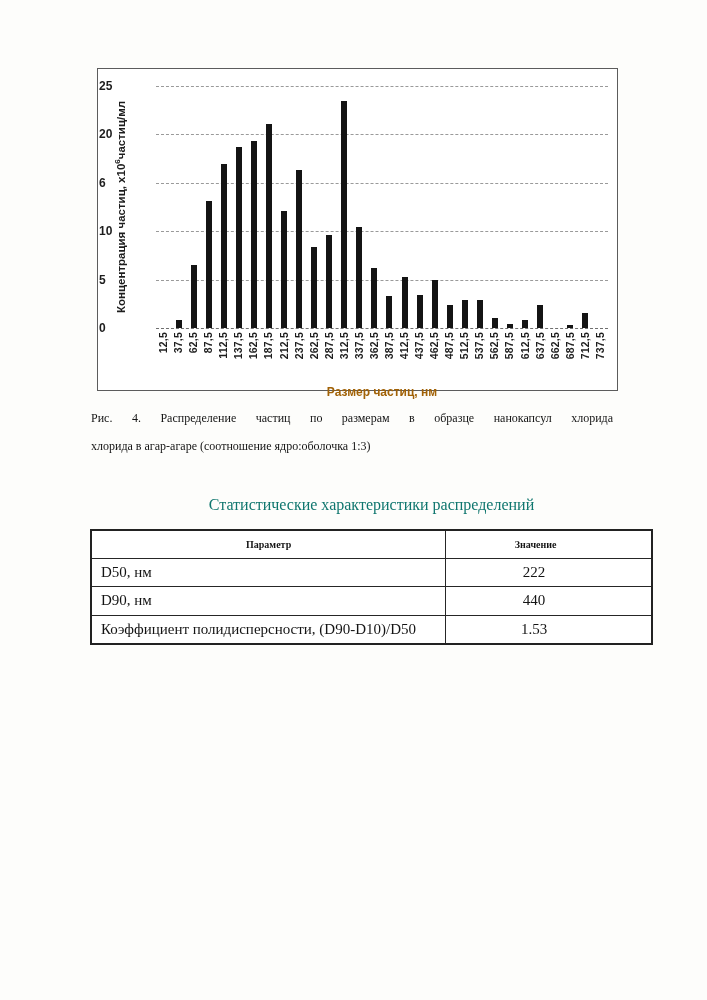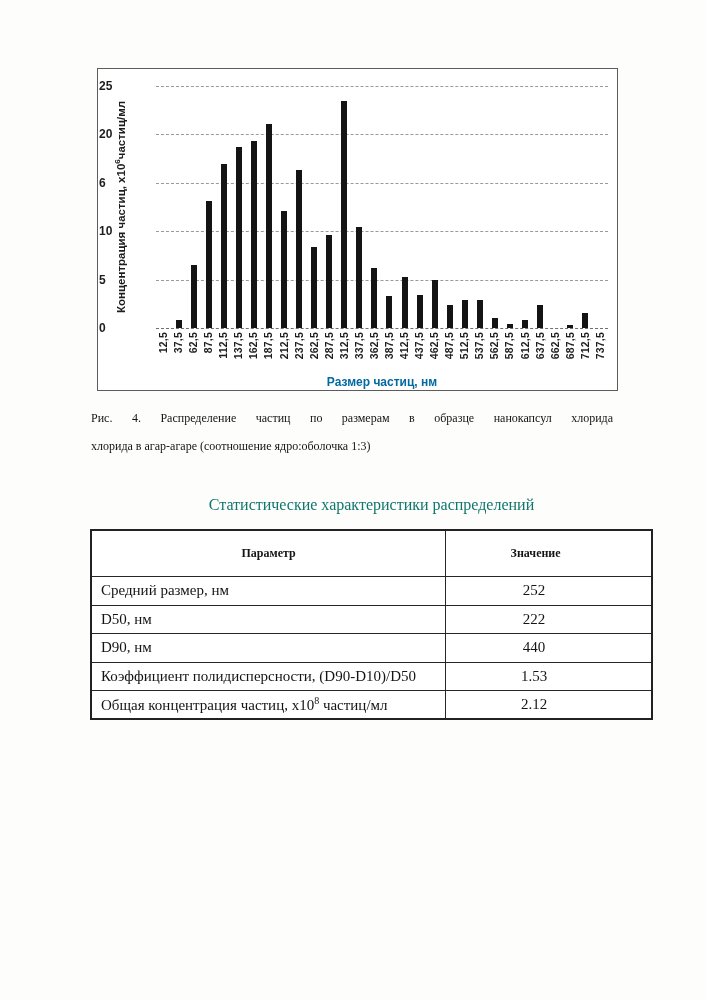--- a/index.html
+++ b/index.html
@@ -46,22 +46,22 @@
 
   .x-labels {
     position:absolute; left:58px; top:263px; width:452px; height:44px;
     display:flex;
     font-family:"Liberation Sans", sans-serif; font-weight:bold; font-size:10.5px; color:#1d1d1d;
   }
   .xcell { flex:1 1 0; display:flex; justify-content:center; align-items:flex-start; }
   .xlab { writing-mode:vertical-rl; transform:rotate(180deg); line-height:1.05; letter-spacing:0.2px; }
 
   .x-title {
-    position:absolute; left:58px; top:306px; width:452px; text-align:center;
-    font-family:"Liberation Sans", sans-serif; font-weight:bold; font-size:12px; color:#0369a1;
+    position:absolute; left:58px; top:316px; width:452px; text-align:center;
+    font-family:"Liberation Sans", sans-serif; font-weight:bold; font-size:12px; color:#a16207;
   }
 
   
   .caption {
     position:absolute; left:91px; top:404px; width:522px;
     font-size:12px; line-height:28px; color:#141414;
   }
   .cap-line1 { text-align:justify; text-align-last:justify; }
   .cap-line2 { text-align:left; }
 
@@ -73,21 +73,21 @@
   .stats-table {
     position:absolute; left:90px; top:529px; width:563px;
     border-collapse:collapse; background:#fff;
     font-size:15px; color:#141414;
     border:2px solid #222;
   }
   .stats-table th, .stats-table td {
     border:1.6px solid #262626; box-sizing:border-box;
   }
   .stats-table th {
-    height:28px; text-align:center; font-weight:bold; font-size:12px; padding:15px 4px;
+    height:28px; text-align:center; font-weight:bold; font-size:10px; padding:1px 4px;
   }
   .stats-table th.value-col { padding-right:30px; }
   .stats-table td { height:28.5px; }
   .stats-table td.param { text-align:left; padding:2px 6px 2px 9px; }
   .stats-table td.value { text-align:center; padding-right:30px; }
   .stats-table sup { font-size:10px; }
   .col-param { width:356px; }
   .col-value { width:207px; }
 </style>
 </head>
@@ -310,33 +310,25 @@
     <col class="col-value">
   </colgroup>
   <thead>
     <tr>
       <th>Параметр</th>
       <th class="value-col">Значение</th>
     </tr>
   </thead>
   <tbody>
       <tr>
-        <td class="param">Средний размер, нм</td>
-        <td class="value">252</td>
-      </tr>
-      <tr>
         <td class="param">D50, нм</td>
         <td class="value">222</td>
       </tr>
       <tr>
         <td class="param">D90, нм</td>
         <td class="value">440</td>
       </tr>
       <tr>
         <td class="param">Коэффициент полидисперсности, (D90-D10)/D50</td>
         <td class="value">1.53</td>
       </tr>
-      <tr>
-        <td class="param">Общая концентрация частиц, х10<sup>8</sup> частиц/мл</td>
-        <td class="value">2.12</td>
-      </tr>
     </tbody>
 </table>
 
 </body></html>

